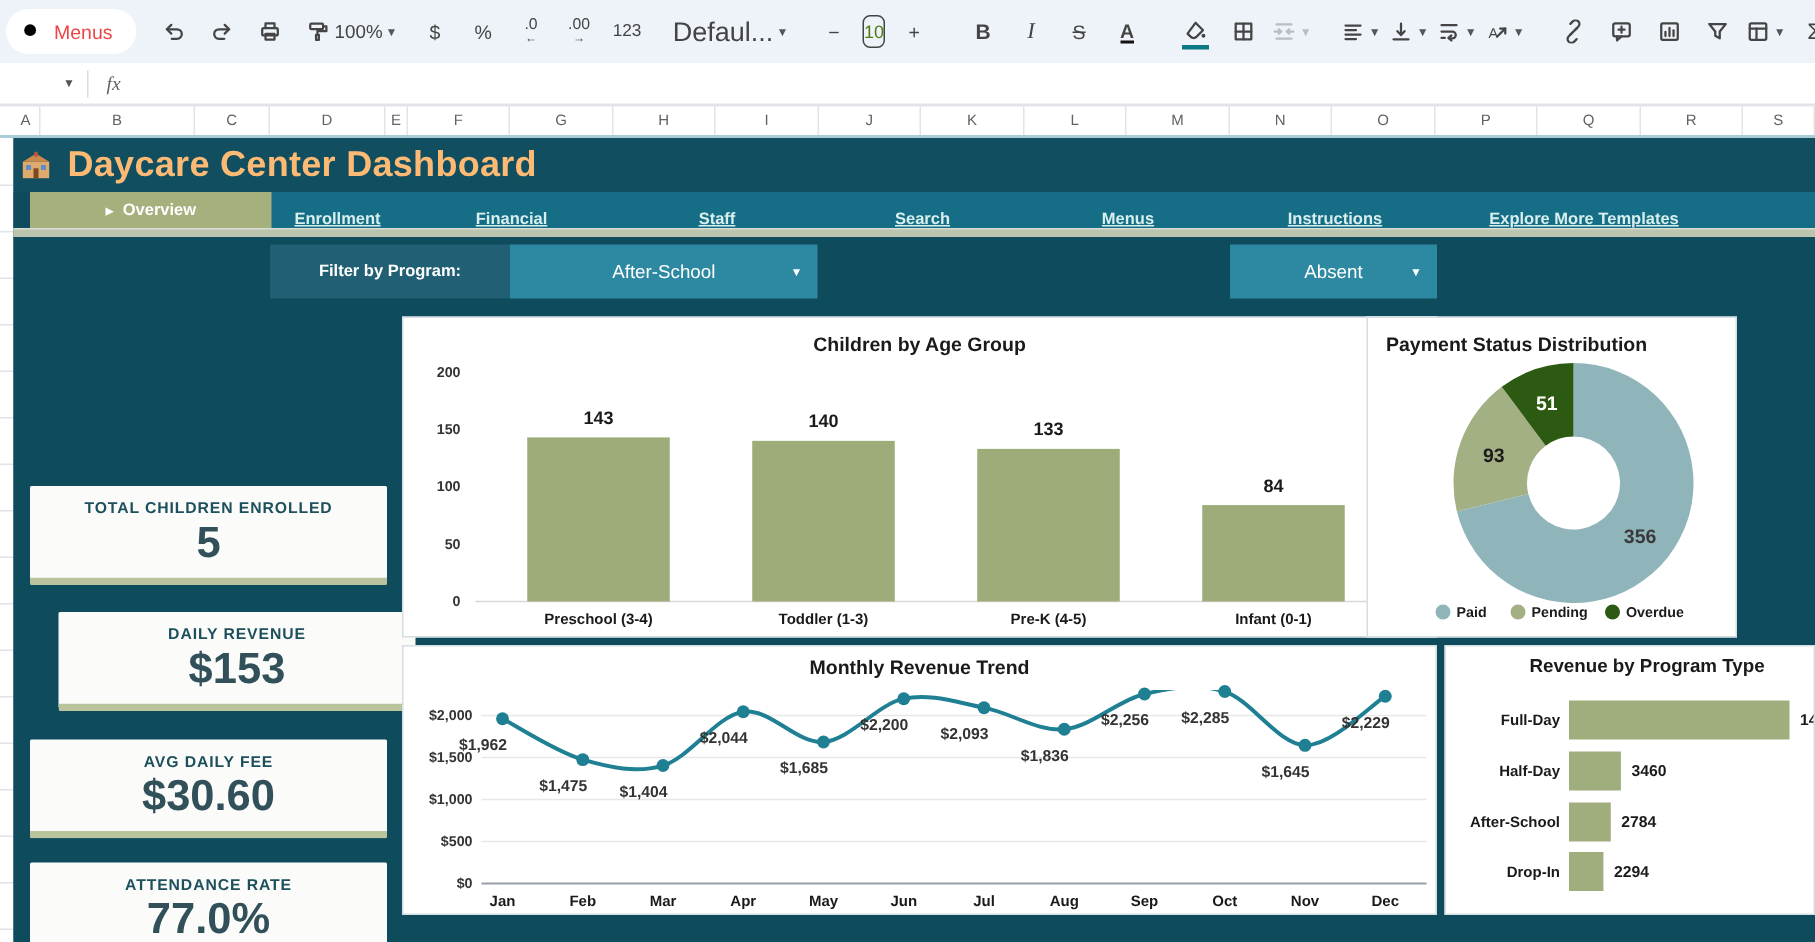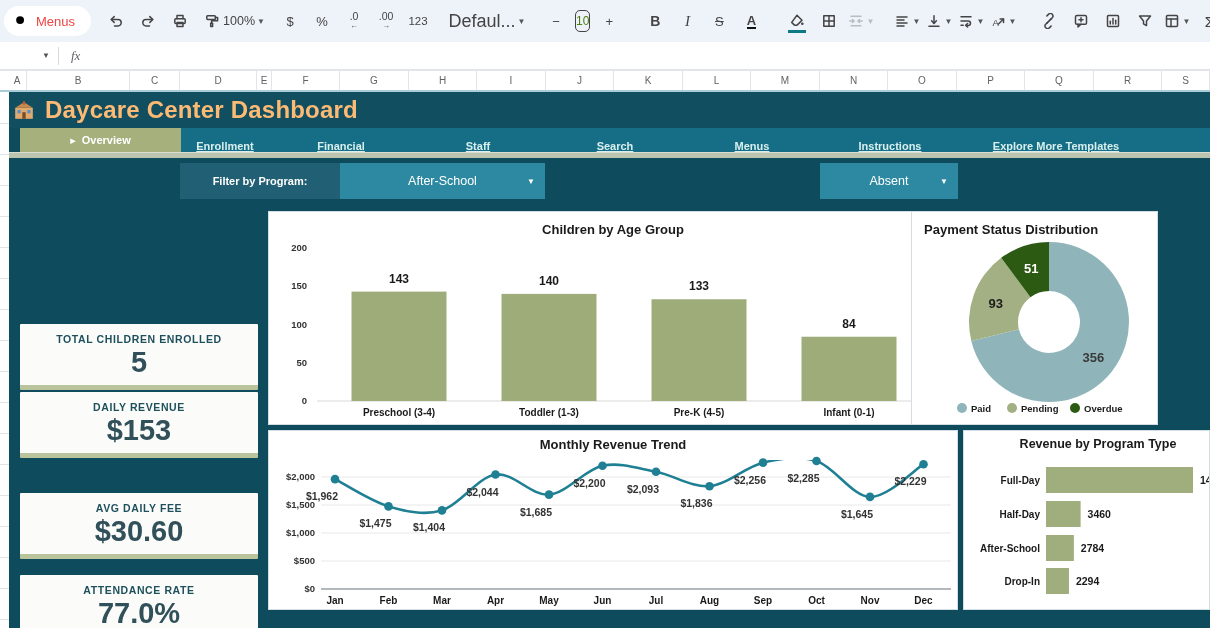--- a/index.html
+++ b/index.html
@@ -365,21 +365,21 @@
       <span class="dcaret">▼</span>
     </div>
   </div>
 
   <div id="main">
     <div id="kpis">
         <div class="kpi" style="top: 119px;">
           <div class="klabel">TOTAL CHILDREN ENROLLED</div>
           <div class="kvalue">5</div>
         </div>
-        <div class="kpi" style="top: 187px;">
+        <div class="kpi" style="top: 203px; margin-left: 19px;">
           <div class="klabel">DAILY REVENUE</div>
           <div class="kvalue">$153</div>
         </div>
         <div class="kpi" style="top: 288px;">
           <div class="klabel">AVG DAILY FEE</div>
           <div class="kvalue">$30.60</div>
         </div>
         <div class="kpi" style="top: 370px;">
           <div class="klabel">ATTENDANCE RATE</div>
           <div class="kvalue">77.0%</div>

